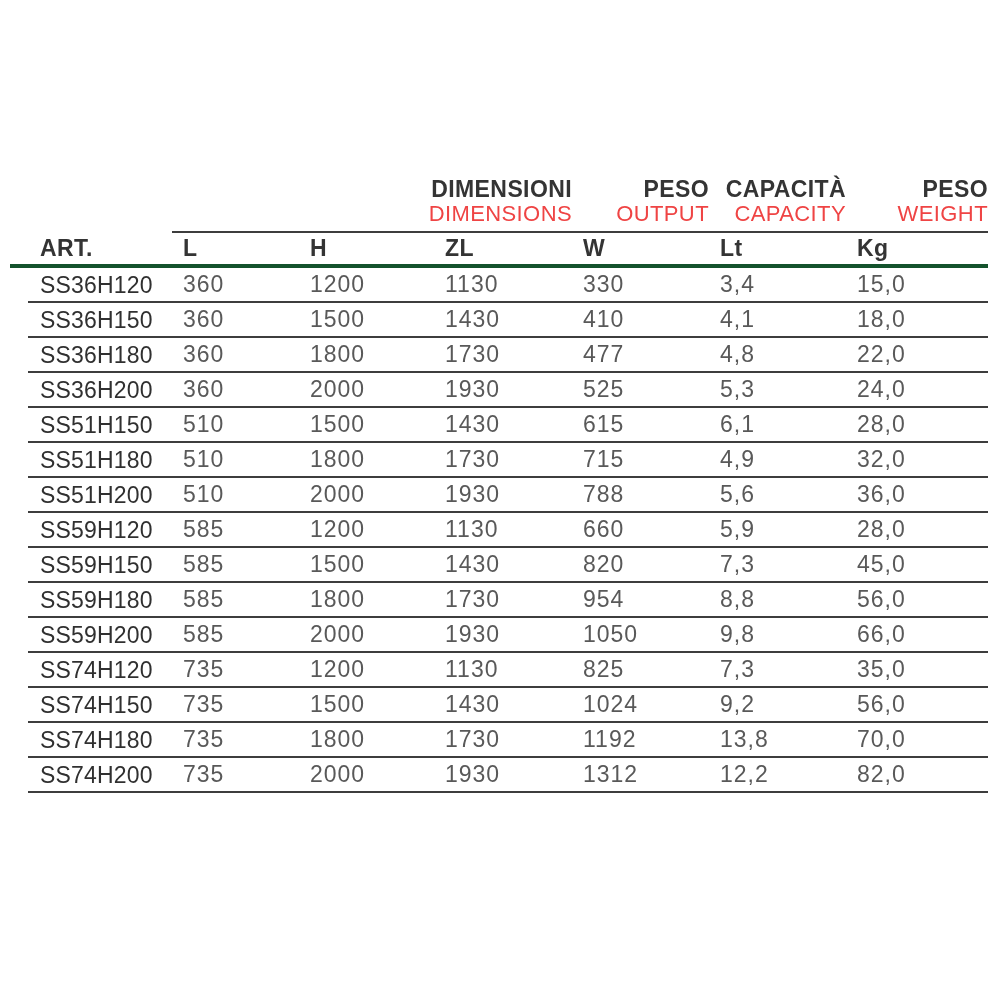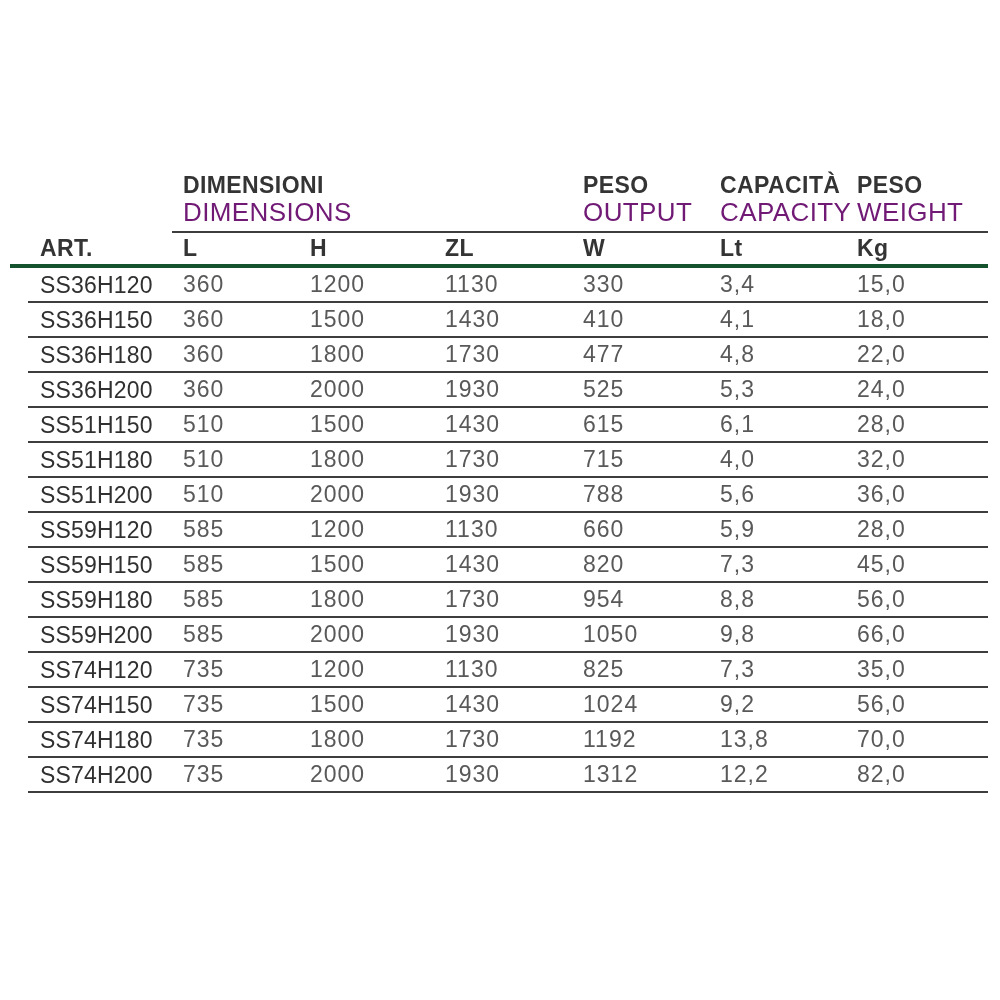--- a/index.html
+++ b/index.html
@@ -23,37 +23,38 @@
     border-collapse: separate;
     border-spacing: 0;
     table-layout: fixed;
   }
   
   tr.group-row td {
     height: 53px;
     vertical-align: bottom;
     padding: 0 0 6px 11px;
     border-bottom: 2px solid #3d3d3d;
+    text-align: right;
   }
   tr.group-row td.art-spacer {
     border-bottom: none;
     padding: 0;
   }
   .g-it {
     font-size: 23px;
     font-weight: 700;
     letter-spacing: 0.4px;
     color: #343434;
     line-height: 1.0;
   }
   .g-en {
-    font-size: 26px;
+    font-size: 22px;
     font-weight: 400;
     letter-spacing: 0.4px;
-    color: #701a75;
+    color: #ef4444;
     line-height: 1.0;
     margin-top: 2px;
   }
   
   tr.unit-row th {
     height: 31px;
     vertical-align: middle;
     text-align: left;
     padding: 0 0 0 11px;
     font-size: 23px;
@@ -177,21 +178,21 @@
           <td class="val-cell">615</td>
           <td class="val-cell">6,1</td>
           <td class="val-cell">28,0</td>
         </tr>
         <tr>
           <td class="art-cell">SS51H180</td>
           <td class="val-cell">510</td>
           <td class="val-cell">1800</td>
           <td class="val-cell">1730</td>
           <td class="val-cell">715</td>
-          <td class="val-cell">4,0</td>
+          <td class="val-cell">4,9</td>
           <td class="val-cell">32,0</td>
         </tr>
         <tr>
           <td class="art-cell">SS51H200</td>
           <td class="val-cell">510</td>
           <td class="val-cell">2000</td>
           <td class="val-cell">1930</td>
           <td class="val-cell">788</td>
           <td class="val-cell">5,6</td>
           <td class="val-cell">36,0</td>

